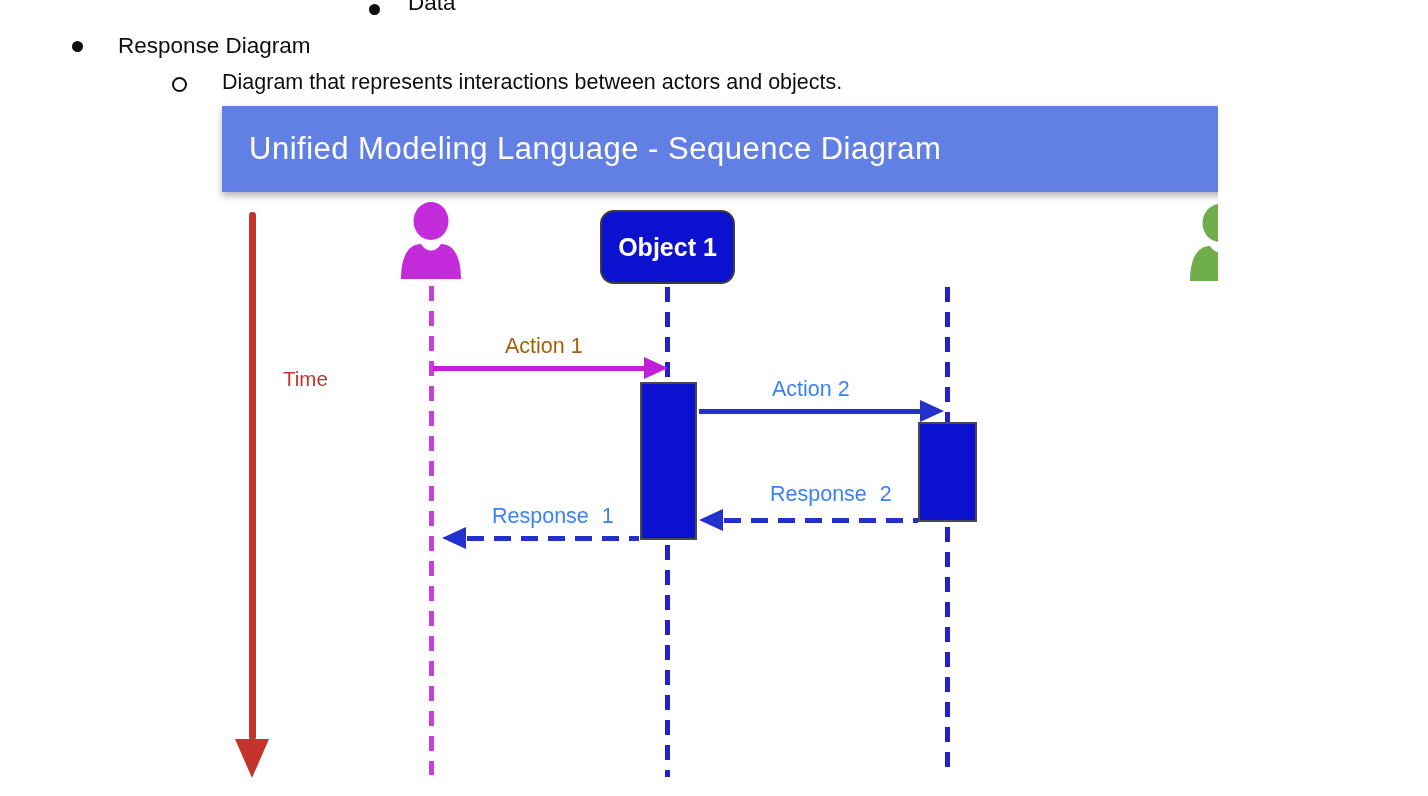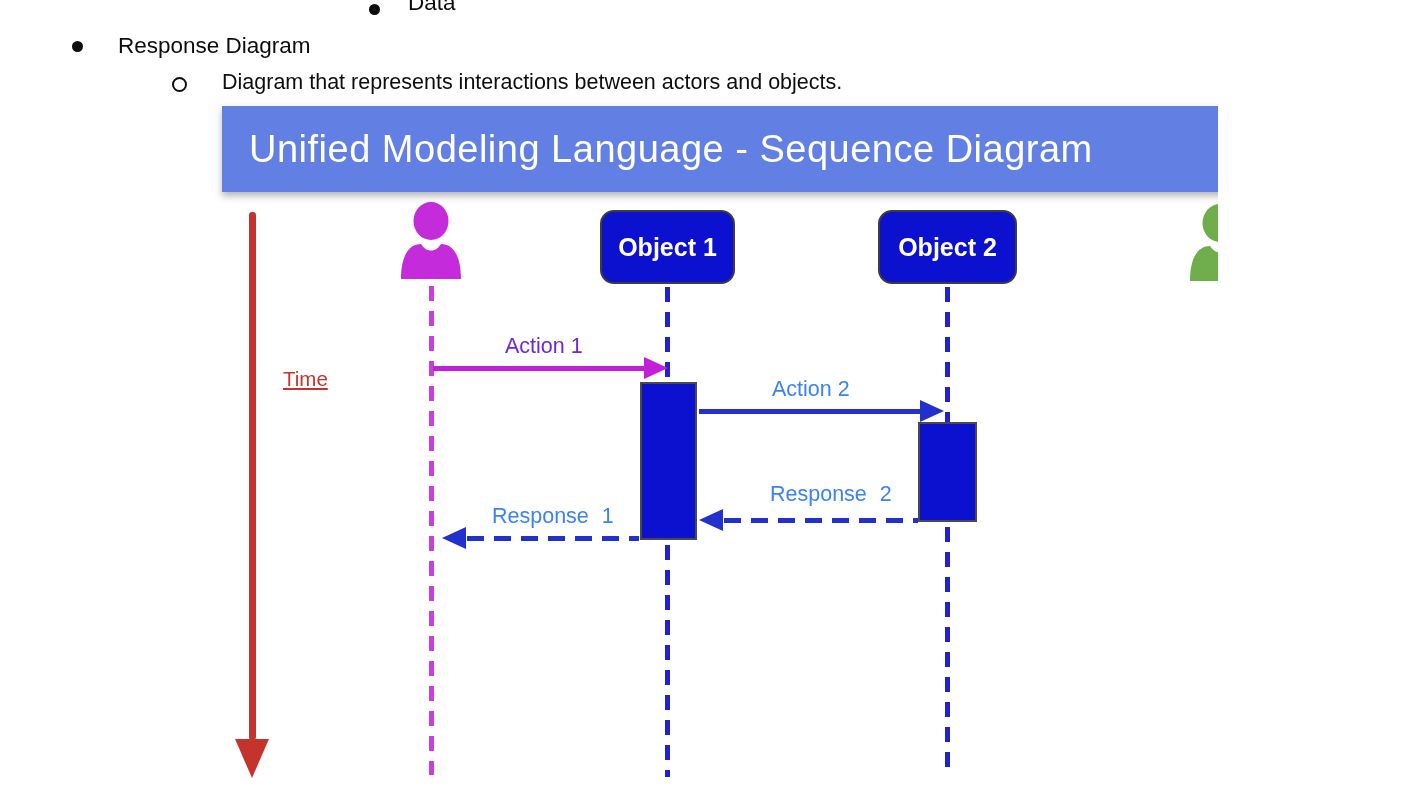--- a/index.html
+++ b/index.html
@@ -10,26 +10,26 @@
   
   .bullet-line{position:absolute;white-space:nowrap;font-size:22.5px;color:#0d0d0d;}
   .marker-dot{position:absolute;width:11px;height:11px;border-radius:50%;background:#0d0d0d;}
   .marker-circle{position:absolute;width:11px;height:11px;border-radius:50%;border:2px solid #0d0d0d;background:transparent;}
   
   .banner{
     position:absolute;left:222px;top:106px;width:1191px;height:86px;background:#6280e3;
     box-shadow:0 4px 7px rgba(90,90,90,.45);
     display:flex;align-items:center;padding-left:27px;box-sizing:border-box;
   }
-  .banner-title{color:#ffffff;font-size:38px;letter-spacing:.5px;}
+  .banner-title{color:#ffffff;font-size:31px;letter-spacing:.5px;}
   
   .time-line{position:absolute;left:249px;top:212px;width:7px;height:528px;background:#c4342d;border-radius:3px;}
   .time-head{position:absolute;left:235px;top:739px;width:0;height:0;
     border-left:17px solid transparent;border-right:17px solid transparent;border-top:39px solid #c4342d;}
-  .time-label{position:absolute;left:283px;top:367px;font-size:20.5px;color:#c4342d;text-decoration:underline;}
+  .time-label{position:absolute;left:283px;top:367px;font-size:20.5px;color:#c4342d;}
   
   .actor{position:absolute;width:64px;height:77px;}
   
   .obj-box{
     position:absolute;top:210px;height:74px;background:#0c10cf;border:2px solid #3d3d3d;border-radius:14px;
     display:flex;align-items:center;justify-content:center;box-sizing:border-box;
   }
   .obj-box span{color:#ffffff;font-weight:bold;font-size:25px;text-align:right;}
   #obj1{left:600px;width:135px;}
   #obj2{left:878px;width:139px;}
@@ -43,21 +43,21 @@
   #bar1{left:640px;top:382px;width:57px;height:158px;}
   #bar2{left:918px;top:422px;width:59px;height:100px;}
   
   .msg-line{position:absolute;height:5px;}
   .solid-magenta{background:#c21fd8;}
   .solid-blue{background:#2231cc;}
   .dash-blue{background:repeating-linear-gradient(90deg,#2231cc 0 17px,transparent 17px 27px);}
   .head-right{position:absolute;width:0;height:0;border-top:11px solid transparent;border-bottom:11px solid transparent;}
   .head-left{position:absolute;width:0;height:0;border-top:11px solid transparent;border-bottom:11px solid transparent;}
   .msg-label{position:absolute;font-size:21.5px;white-space:nowrap;}
-  .lab-magenta{color:#6d28d9;}
+  .lab-magenta{color:#a16207;}
   .lab-blue{color:#3b82f6;}
   .gap2{word-spacing:7px;}
 </style>
 </head>
 <body>
 
 <div class="page">
 
   <div class="bullet-line" style="left:408px;top:-10px;">
     <span>Data</span>
@@ -94,23 +94,20 @@
   <div class="lifeline ll-magenta" style="left:429px;top:286px;height:489px;"></div>
   <div class="lifeline ll-blue" style="left:665px;top:287px;height:95px;"></div>
   <div class="lifeline ll-blue" style="left:665px;top:545px;height:232px;"></div>
   <div class="lifeline ll-blue" style="left:945px;top:287px;height:135px;"></div>
   <div class="lifeline ll-blue" style="left:945px;top:527px;height:250px;"></div>
   <div class="lifeline ll-green" style="left:1218px;top:286px;height:490px;"></div>
 
   <div class="obj-box" id="obj1">
     <span>Object 1</span>
   </div>
-  <div class="obj-box" id="obj2">
-    <span>Object 2</span>
-  </div>
 
   <div class="act-bar" id="bar1"></div>
   <div class="act-bar" id="bar2"></div>
 
   <div class="msg-label lab-magenta" style="left:505px;top:334px;">Action 1</div>
   <div class="msg-line solid-magenta" style="left:433px;top:366px;width:212px;"></div>
   <div class="head-right" style="left:644px;top:357px;border-left:24px solid #c21fd8;"></div>
 
   <div class="msg-label lab-blue" style="left:772px;top:377px;">Action 2</div>
   <div class="msg-line solid-blue" style="left:699px;top:409px;width:222px;"></div>

